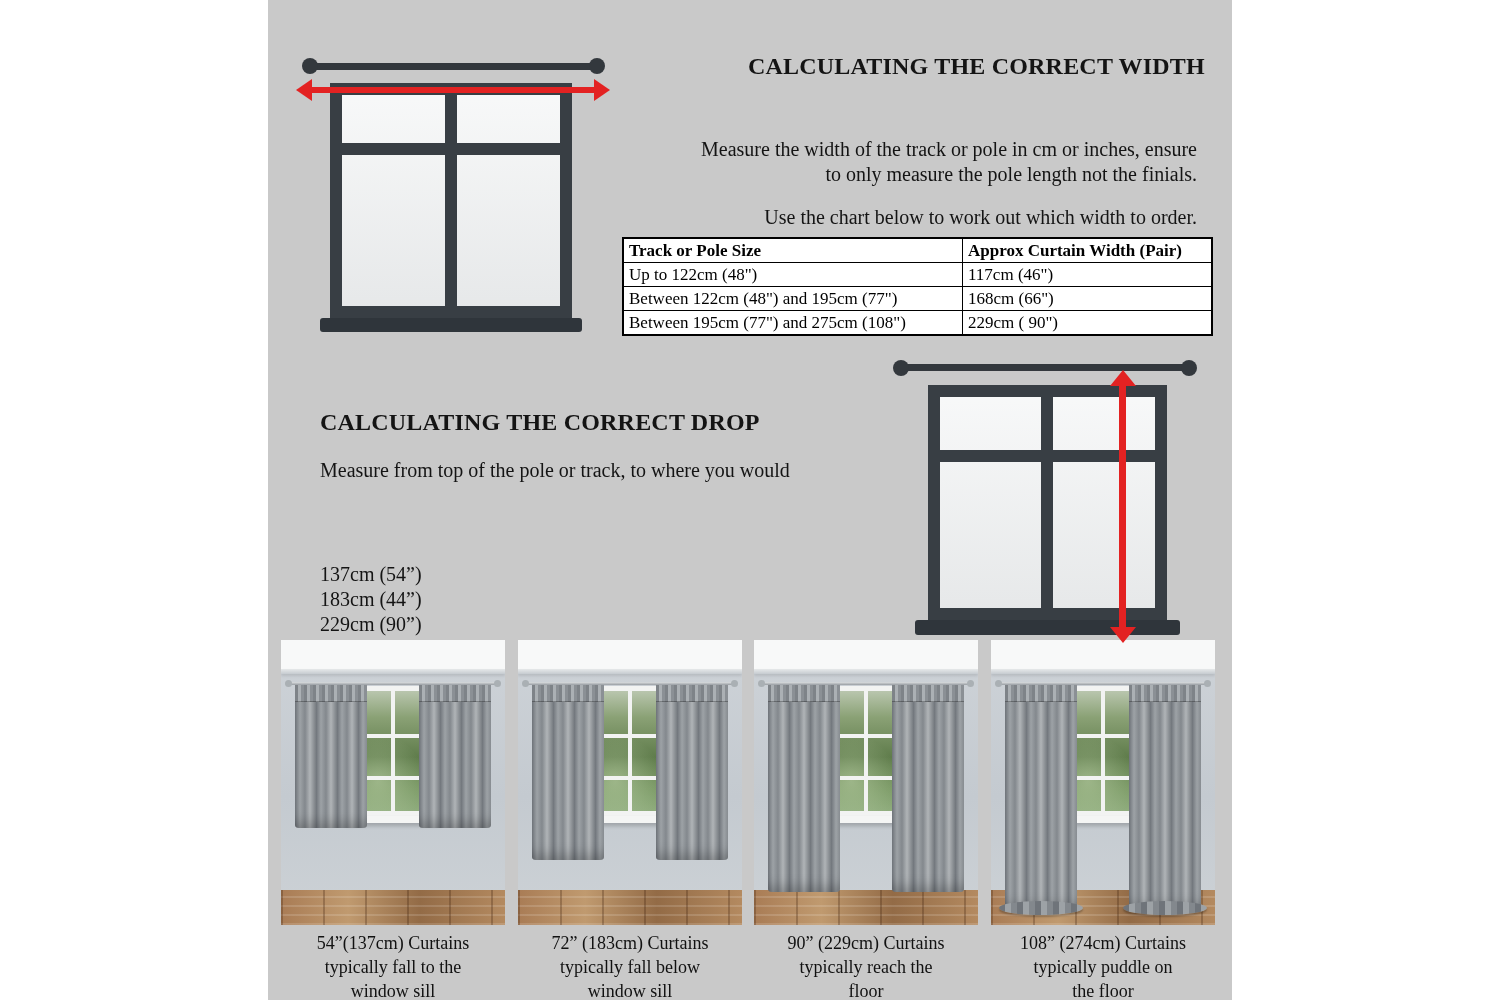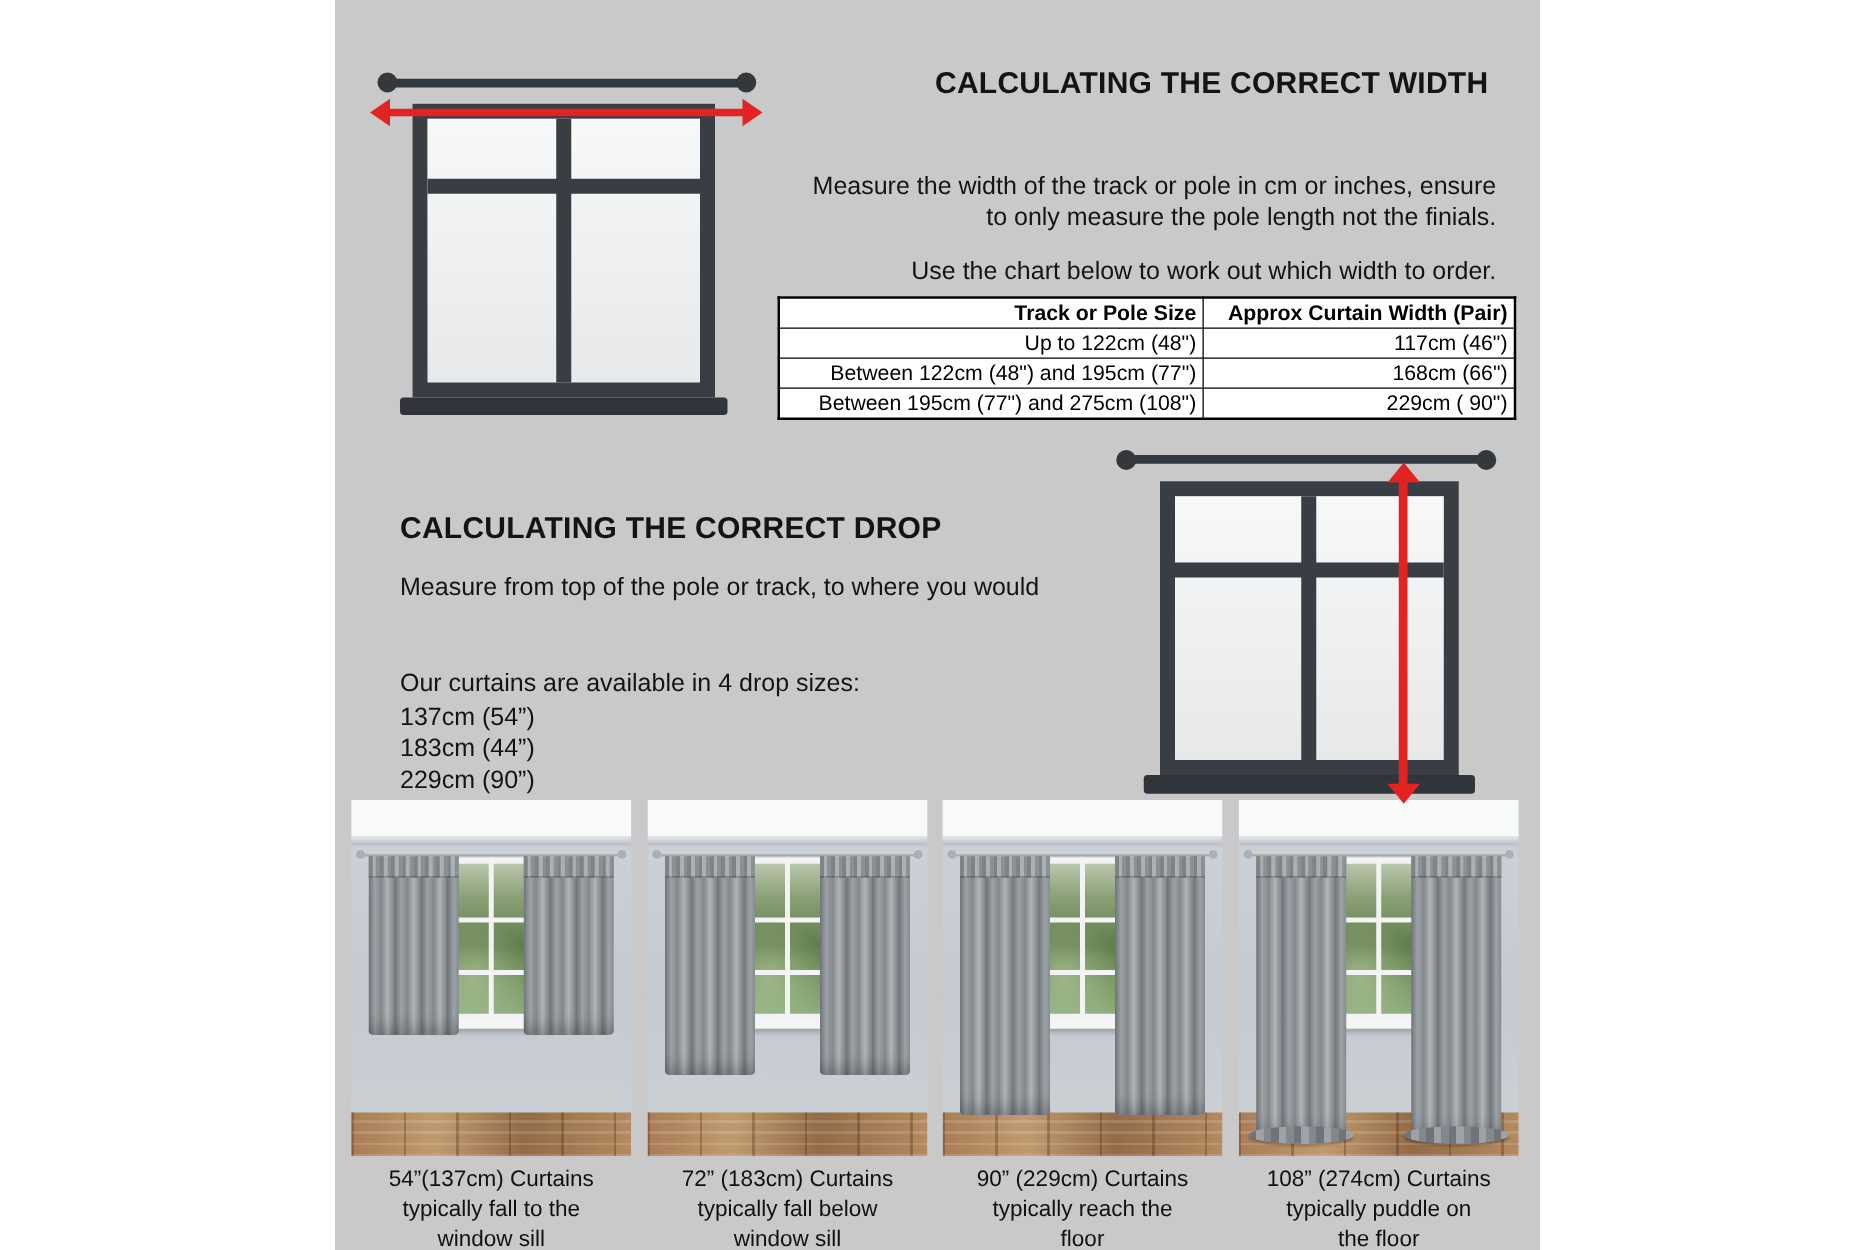--- a/index.html
+++ b/index.html
@@ -1,17 +1,17 @@
 <!DOCTYPE html>
 <html><head>
 <meta charset="utf-8">
 <style>
   html,body{margin:0;padding:0;background:#ffffff;}
   #canvas{position:relative;width:1500px;height:1000px;overflow:hidden;
-          font-family:Liberation Sans, sans-serif;color:#141414;background:#ffffff;}
+          font-family:Liberation Serif, serif;color:#141414;background:#ffffff;}
   .abs{position:absolute;}
   
   .panel{left:268px;top:0;width:964px;height:1000px;background:#c9c9c9;}
 
   
   .dwindow{background:#eef0f1;border:12px solid #383e44;box-sizing:border-box;}
   .dwindow .pane-shade{position:absolute;inset:0;background:linear-gradient(180deg,rgba(255,255,255,.55),rgba(0,0,0,.03));}
   .dwindow .vbar{position:absolute;top:0;height:100%;width:12px;background:#383e44;}
   .dwindow .hbar{position:absolute;left:0;width:100%;height:12px;background:#383e44;}
   .dsill{background:#2f353b;border-radius:3px;}
@@ -28,21 +28,21 @@
 
   
   .h-title{font-size:24px;font-weight:bold;letter-spacing:.2px;white-space:nowrap;}
   .body-txt{font-size:20px;line-height:25px;white-space:nowrap;margin-top:36px;}
   .align-r{text-align:right;}
 
   
   table.chart{position:absolute;left:622px;top:237px;border-collapse:collapse;background:#ffffff;
               font-size:17px;border:2px solid #000;}
   table.chart th,table.chart td{border:1px solid #000;padding:0 5px;height:23px;white-space:nowrap;
-              font-weight:normal;text-align:right;color:#000;}
+              font-weight:normal;text-align:left;color:#000;}
   table.chart th{font-weight:bold;}
   table.chart .c1{width:328px;} table.chart .c2{width:238px;}
 
   
   .photo{position:absolute;top:640px;width:224px;height:285px;overflow:hidden;
          background:linear-gradient(180deg,#ced3d8 0%,#c4cad0 55%,#cdd2d6 100%);}
   .ceiling{position:absolute;top:0;left:0;right:0;height:29px;background:#f8f9f9;}
   .cornice{position:absolute;top:29px;left:0;right:0;height:5px;
            background:linear-gradient(#e6e9ea,#c6cbd0);box-shadow:0 2px 3px rgba(0,0,0,.10);}
   .floor{position:absolute;left:0;right:0;bottom:0;height:35px;
@@ -131,21 +131,20 @@
         <td>Between 195cm (77") and 275cm (108")</td>
         <td>229cm ( 90")</td>
       </tr>
     </tbody>
   </table>
 
   <div class="abs h-title" style="left:320px;top:373px;margin-top:36px;">CALCULATING THE CORRECT DROP</div>
   <div class="abs body-txt" style="left:320px;top:422px;">
     <div>Measure from top of the pole or track, to where you would</div>
   </div>
-  <div class="abs body-txt" style="left:320px;top:499px;">Our curtains are available in 4 drop sizes:</div>
   <div class="abs body-txt" style="left:320px;top:526px;">
     <div>137cm (54”)</div>
     <div>183cm (44”)</div>
     <div>229cm (90”)</div>
     <div>274cm (132”)</div>
   </div>
 
   <div class="abs dpole-bar" style="left:899px;top:364px;width:292px;height:7px;"></div>
   <div class="abs dpole-dot" style="left:893px;top:360px;"></div>
   <div class="abs dpole-dot" style="left:1181px;top:360px;"></div>

